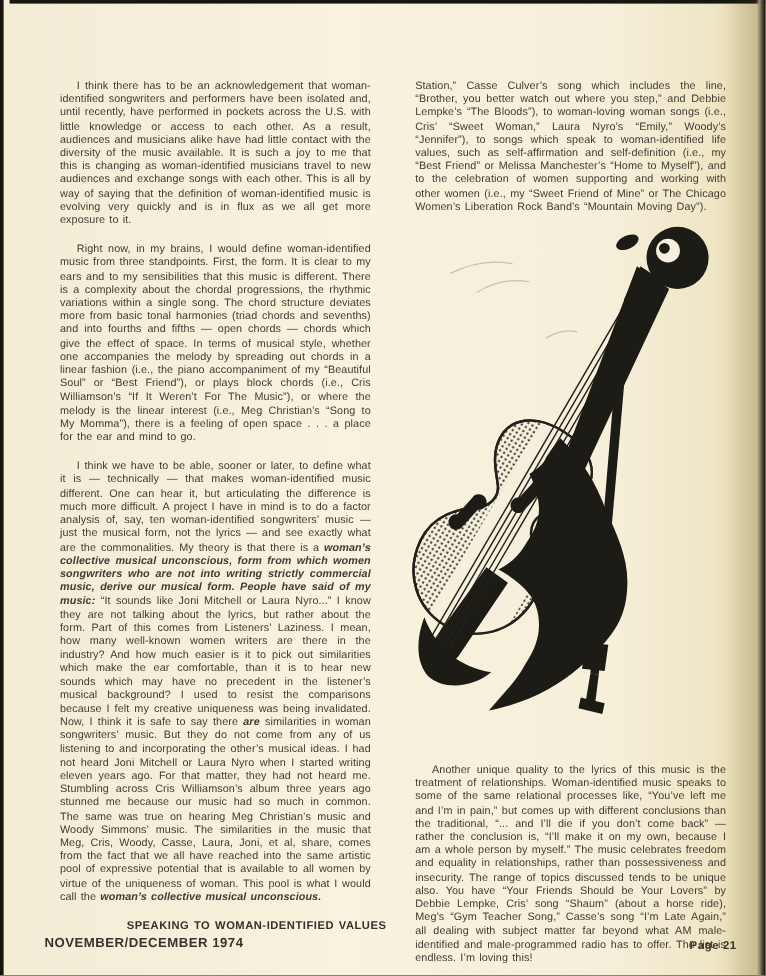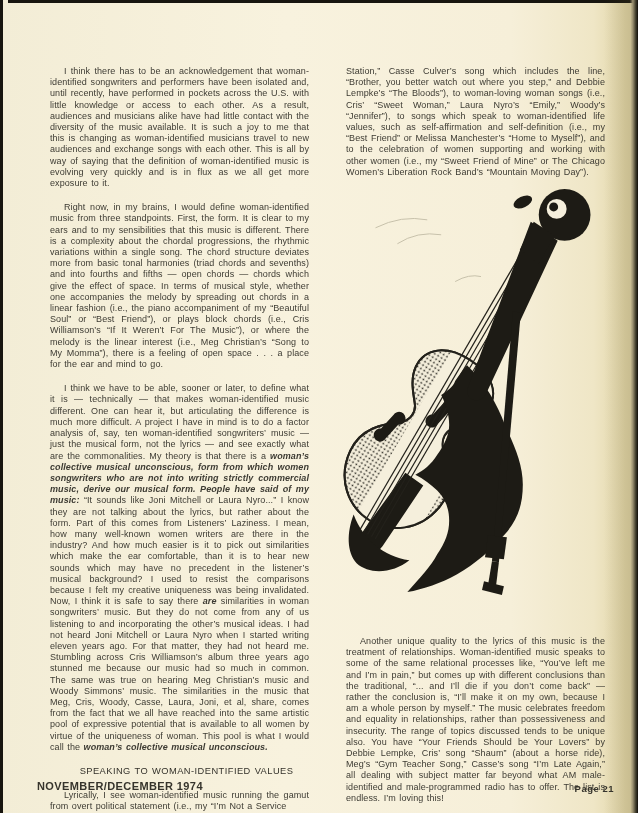--- a/index.html
+++ b/index.html
@@ -23,22 +23,22 @@
     position:absolute;left:37px;top:48px;width:300px;
     font-family:"Liberation Serif",serif;font-style:italic;
     font-size:11px;letter-spacing:.2px;color:#43413a;
   }
   .col{position:absolute;width:285px;font-size:9px;line-height:11.2px;
     text-align:justify;letter-spacing:.08px;word-spacing:.9px;}
   .col p{margin:13px;}
   .col p.ind{text-indent:14px;}
   .col .it{font-style:italic;font-weight:bold;}
   .col-heading{
-    font-weight:normal;font-size:9.3px;letter-spacing:.45px;
-    margin:1px 0 1px 14px;text-align:center;color:#33312a;
+    font-weight:bold;font-size:9.3px;letter-spacing:.45px;
+    margin:1px 0 1px 14px;text-align:right;color:#33312a;
   }
   #col-left{left:37px;top:53px;}
   #col-right-top{left:333px;top:53px;}
   #col-right-bottom{left:333px;top:623px;}
 
   .footer-left{
     position:absolute;left:37px;top:780px;
     font-weight:bold;font-size:11px;letter-spacing:.4px;color:#36342c;
   }
   .footer-right{
@@ -55,21 +55,20 @@
   <div class="edge-left"></div>
   <div class="scan-shade"></div>
   <div class="edge-right"></div>
 
 
   <div id="col-left" class="col">
       <p class="ind"><span>I think there has to be an acknowledgement that woman-identified songwriters and performers have been isolated and, until recently, have performed in pockets across the U.S. with little knowledge or access to each other. As a result, audiences and musicians alike have had little contact with the diversity of the music available. It is such a joy to me that this is changing as woman-identified musicians travel to new audiences and exchange songs with each other. This is all by way of saying that the definition of woman-identified music is evolving very quickly and is in flux as we all get more exposure to it.</span></p>
       <p class="ind"><span>Right now, in my brains, I would define woman-identified music from three standpoints. First, the form. It is clear to my ears and to my sensibilities that this music is different. There is a complexity about the chordal progressions, the rhythmic variations within a single song. The chord structure deviates more from basic tonal harmonies (triad chords and sevenths) and into fourths and fifths — open chords — chords which give the effect of space. In terms of musical style, whether one accompanies the melody by spreading out chords in a linear fashion (i.e., the piano accompaniment of my “Beautiful Soul” or “Best Friend”), or plays block chords (i.e., Cris Williamson’s “If It Weren’t For The Music”), or where the melody is the linear interest (i.e., Meg Christian’s “Song to My Momma”), there is a feeling of open space . . . a place for the ear and mind to go.</span></p>
       <p class="ind"><span>I think we have to be able, sooner or later, to define what it is — technically — that makes woman-identified music different. One can hear it, but articulating the difference is much more difficult. A project I have in mind is to do a factor analysis of, say, ten woman-identified songwriters’ music — just the musical form, not the lyrics — and see exactly what are the commonalities. My theory is that there is a </span><span class="it">woman’s collective musical unconscious, form from which women songwriters who are not into writing strictly commercial music, derive our musical form. People have said of my music:</span><span> “It sounds like Joni Mitchell or Laura Nyro...” I know they are not talking about the lyrics, but rather about the form. Part of this comes from Listeners’ Laziness. I mean, how many well-known women writers are there in the industry? And how much easier is it to pick out similarities which make the ear comfortable, than it is to hear new sounds which may have no precedent in the listener’s musical background? I used to resist the comparisons because I felt my creative uniqueness was being invalidated. Now, I think it is safe to say there </span><span class="it">are</span><span> similarities in woman songwriters’ music. But they do not come from any of us listening to and incorporating the other’s musical ideas. I had not heard Joni Mitchell or Laura Nyro when I started writing eleven years ago. For that matter, they had not heard me. Stumbling across Cris Williamson’s album three years ago stunned me because our music had so much in common. The same was true on hearing Meg Christian’s music and Woody Simmons’ music. The similarities in the music that Meg, Cris, Woody, Casse, Laura, Joni, et al, share, comes from the fact that we all have reached into the same artistic pool of expressive potential that is available to all women by virtue of the uniqueness of woman. This pool is what I would call the </span><span class="it">woman’s collective musical unconscious.</span></p>
       <div class="col-heading">SPEAKING TO WOMAN-IDENTIFIED VALUES</div>
-      <p class="ind"><span>Lyrically, I see woman-identified music running the gamut from overt political statement (i.e., my “I’m Not a Service</span></p>
     </div>
   <div id="col-right-top" class="col">
       <p><span>Station,” Casse Culver’s song which includes the line, “Brother, you better watch out where you step,” and Debbie Lempke’s “The Bloods”), to woman-loving woman songs (i.e., Cris’ “Sweet Woman,” Laura Nyro’s “Emily,” Woody’s “Jennifer”), to songs which speak to woman-identified life values, such as self-affirmation and self-definition (i.e., my “Best Friend” or Melissa Manchester’s “Home to Myself”), and to the celebration of women supporting and working with other women (i.e., my “Sweet Friend of Mine” or The Chicago Women’s Liberation Rock Band’s “Mountain Moving Day”).</span></p>
     </div>
   <div id="col-right-bottom" class="col">
       <p class="ind"><span>Another unique quality to the lyrics of this music is the treatment of relationships. Woman-identified music speaks to some of the same relational processes like, “You’ve left me and I’m in pain,” but comes up with different conclusions than the traditional, “... and I’ll die if you don’t come back” — rather the conclusion is, “I’ll make it on my own, because I am a whole person by myself.” The music celebrates freedom and equality in relationships, rather than possessiveness and insecurity. The range of topics discussed tends to be unique also. You have “Your Friends Should be Your Lovers” by Debbie Lempke, Cris’ song “Shaum” (about a horse ride), Meg’s “Gym Teacher Song,” Casse’s song “I’m Late Again,” all dealing with subject matter far beyond what AM male-identified and male-programmed radio has to offer. The list is endless. I’m loving this!</span></p>
     </div>
 
   <div class="illustration">
     <svg viewBox="0 0 295 430" width="295" height="428" xmlns="http://www.w3.org/2000/svg">

